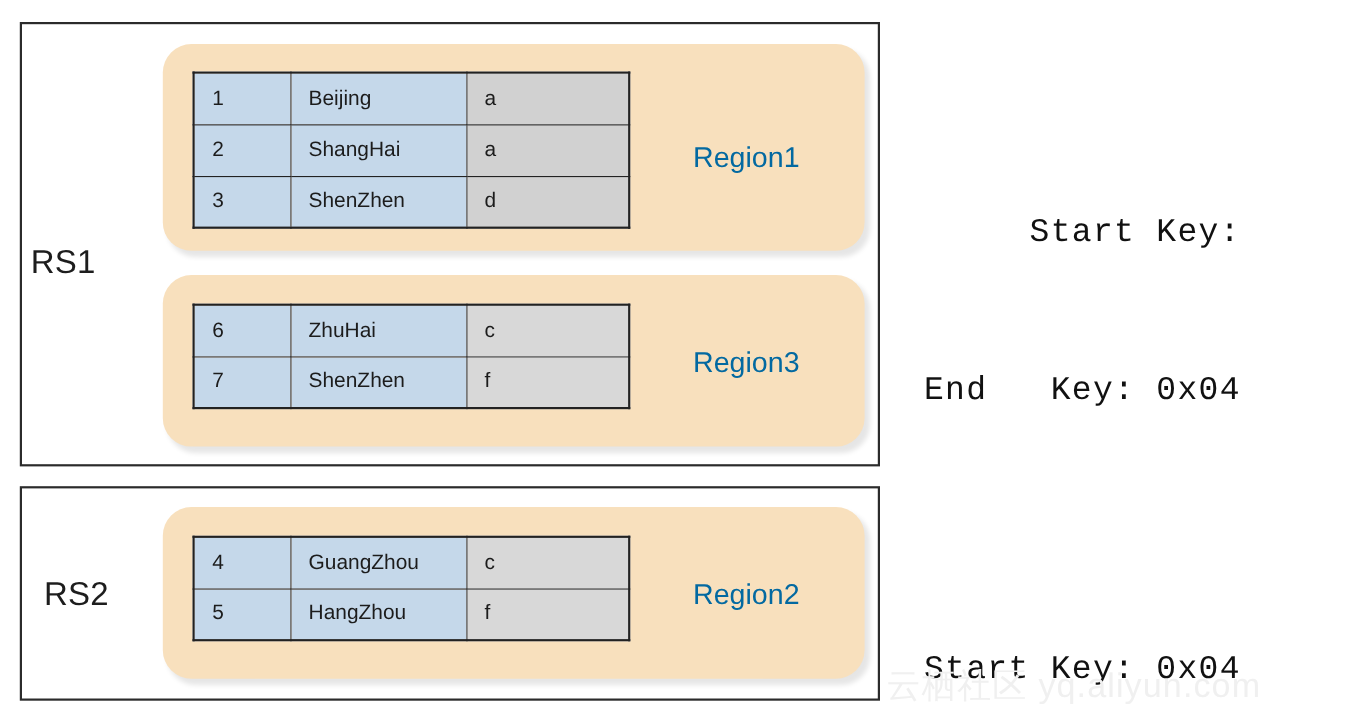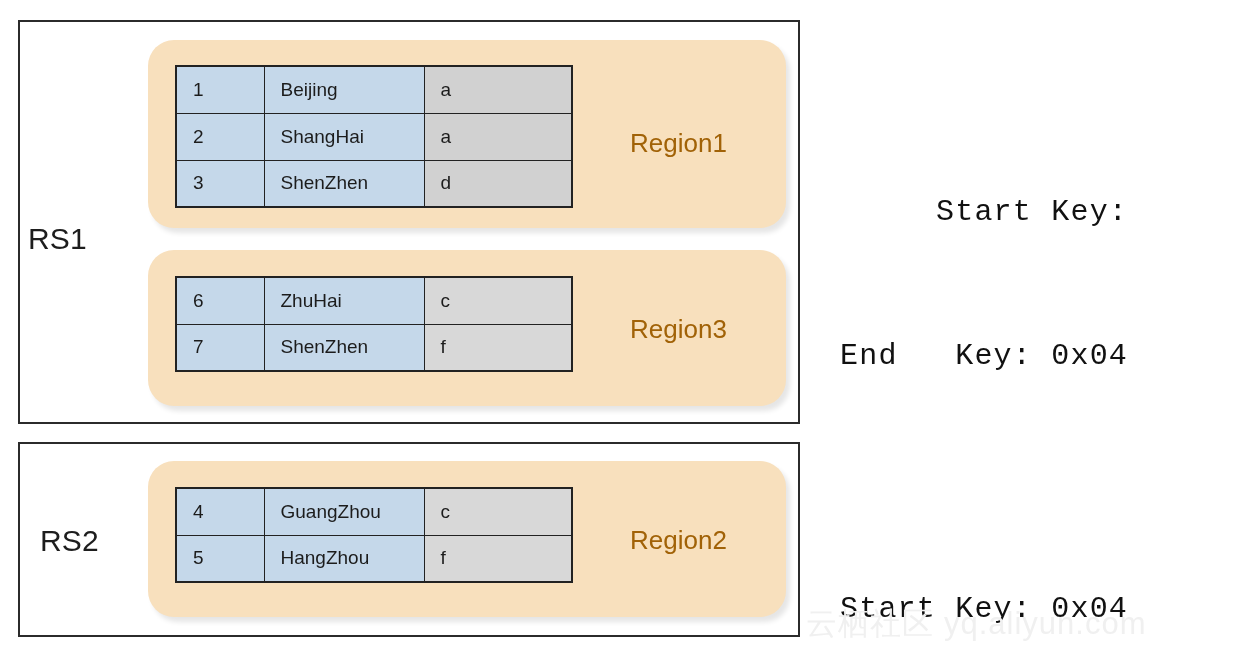--- a/index.html
+++ b/index.html
@@ -45,21 +45,21 @@
     box-shadow: 4px 5px 5px rgba(0,0,0,0.10);
     box-sizing: border-box;
   }
   #region1-card { left: 148px; top: 40px;  width: 638px; height: 188px; }
   #region3-card { left: 148px; top: 250px; width: 638px; height: 156px; }
   #region2-card { left: 148px; top: 461px; width: 638px; height: 156px; }
 
   .region-name {
     position: absolute;
     font-size: 26px;
-    color: #a16207;
+    color: #0369a1;
     white-space: nowrap;
   }
   #region1-name { left: 630px; top: 128px; }
   #region3-name { left: 630px; top: 314px; }
   #region2-name { left: 630px; top: 525px; }
 
   
   .rtable {
     position: absolute;
     border-collapse: collapse;

